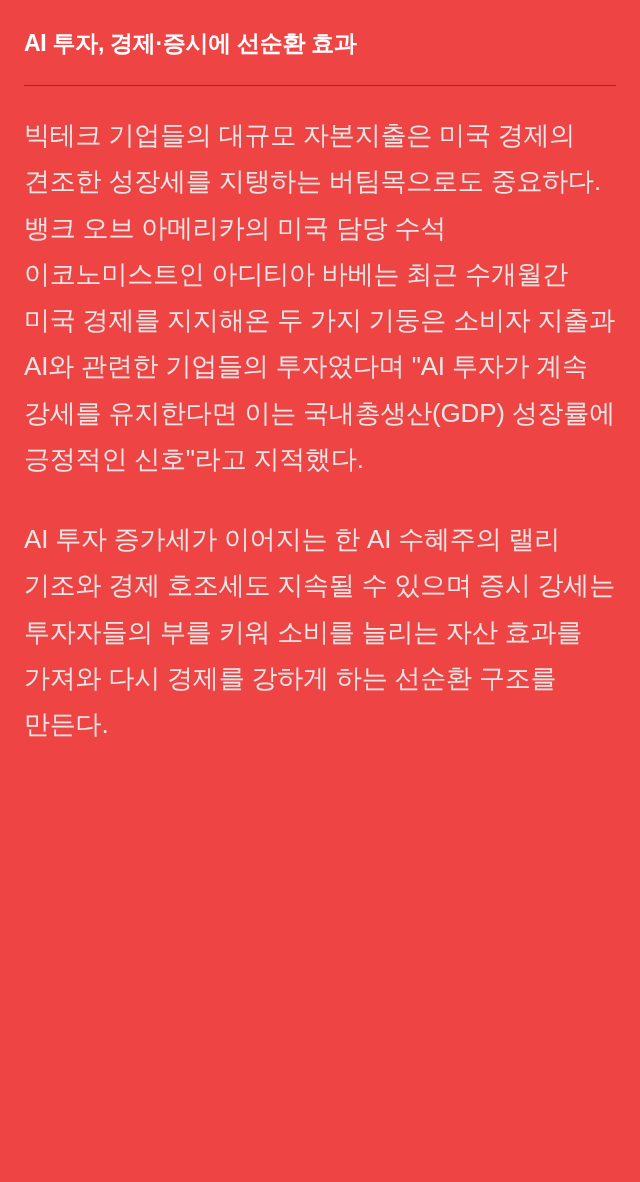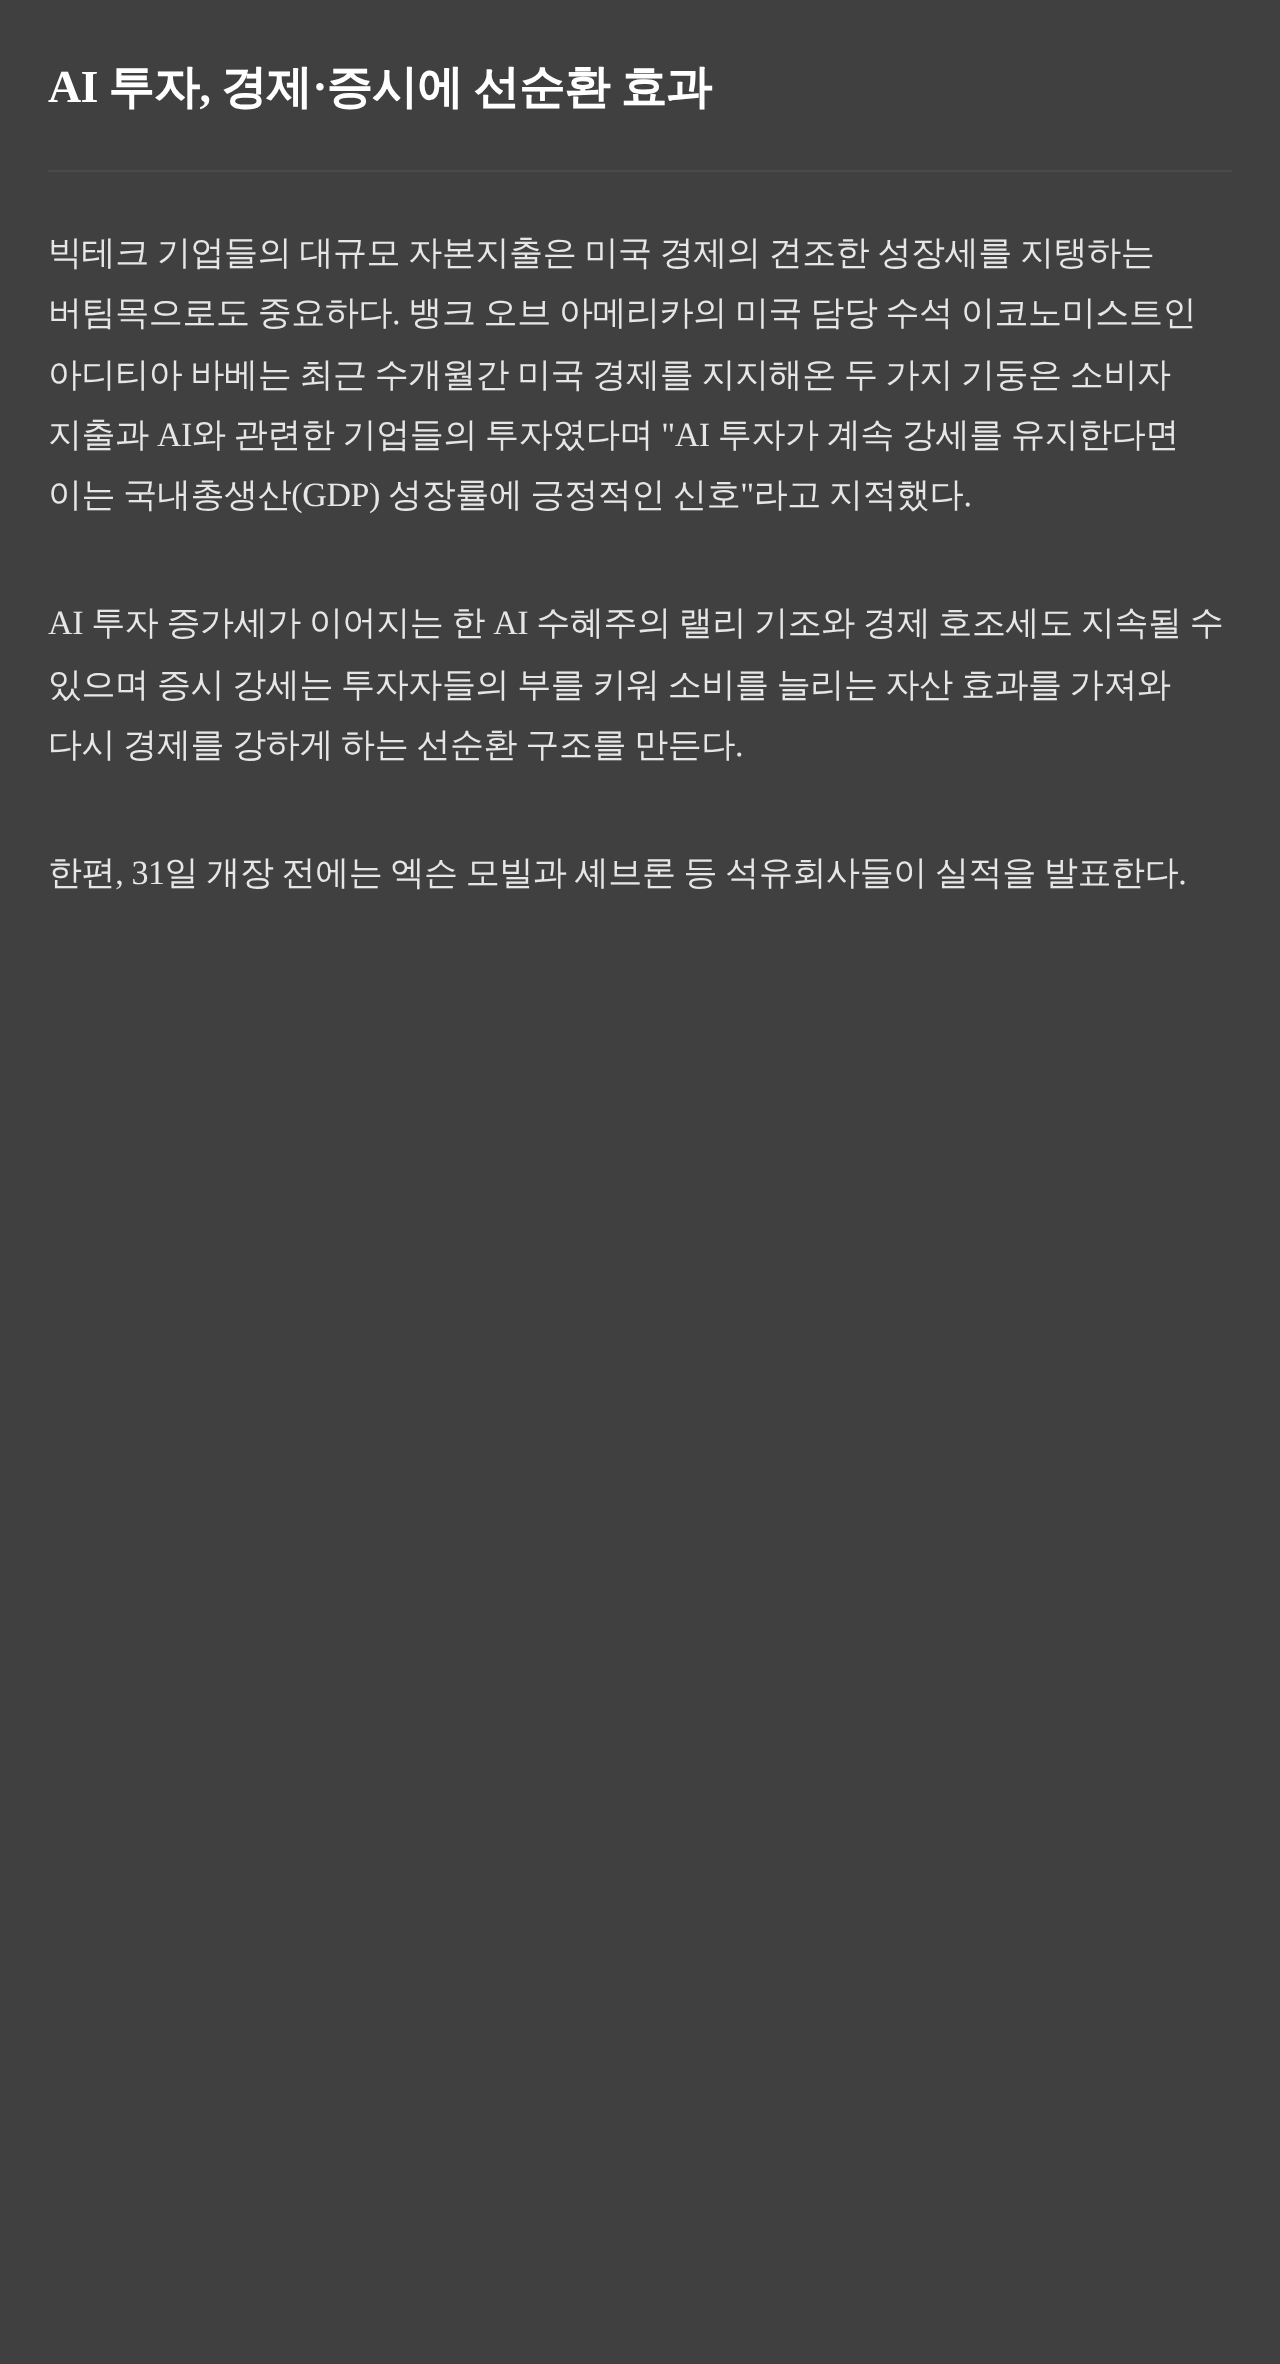--- a/index.html
+++ b/index.html
@@ -12,41 +12,40 @@
     min-height: 1182px;
     font-family: "Liberation Sans", "DejaVu Sans", sans-serif;
     color: #e8e8e8;
     -webkit-font-smoothing: antialiased;
   }
   .page {
     width: 640px;
     min-height: 1182px;
     box-sizing: border-box;
     padding: 22px 24px 24px 24px;
-    background: #404040;
-    font-family: Liberation Serif, serif;
+    background: #ef4444;
   }
   .article-title {
     font-size: 23px;
     line-height: 1.35;
     font-weight: bold;
     color: #ffffff;
     margin: 6px 0 0 0;
     letter-spacing: -0.3px;
   }
   .title-divider {
     border: 0;
     border-top: 1px solid #4a4a4a;
     margin: 26px 0 0 0;
   }
   .body-copy {
     margin-top: 26px;
   }
   .para {
-    font-size: 17px;
+    font-size: 26px;
     line-height: 1.78;
     color: #e6e6e6;
     margin: 0 0 34px 0;
     letter-spacing: -0.2px;
     word-break: keep-all;
   }
   .para:last-child {
     margin-bottom: 0;
   }
 </style>
@@ -55,16 +54,15 @@
 
 <div class="page">
 
   <h1 class="article-title">AI 투자, 경제·증시에 선순환 효과</h1>
 
   <hr class="title-divider">
 
   <div class="body-copy">
     <p class="para">빅테크 기업들의 대규모 자본지출은 미국 경제의 견조한 성장세를 지탱하는 버팀목으로도 중요하다. 뱅크 오브 아메리카의 미국 담당 수석 이코노미스트인 아디티아 바베는 최근 수개월간 미국 경제를 지지해온 두 가지 기둥은 소비자 지출과 AI와 관련한 기업들의 투자였다며 "AI 투자가 계속 강세를 유지한다면 이는 국내총생산(GDP) 성장률에 긍정적인 신호"라고 지적했다.</p>
     <p class="para">AI 투자 증가세가 이어지는 한 AI 수혜주의 랠리 기조와 경제 호조세도 지속될 수 있으며 증시 강세는 투자자들의 부를 키워 소비를 늘리는 자산 효과를 가져와 다시 경제를 강하게 하는 선순환 구조를 만든다.</p>
-    <p class="para">한편, 31일 개장 전에는 엑슨 모빌과 셰브론 등 석유회사들이 실적을 발표한다.</p>
   </div>
 
 </div>
 
 </body></html>

